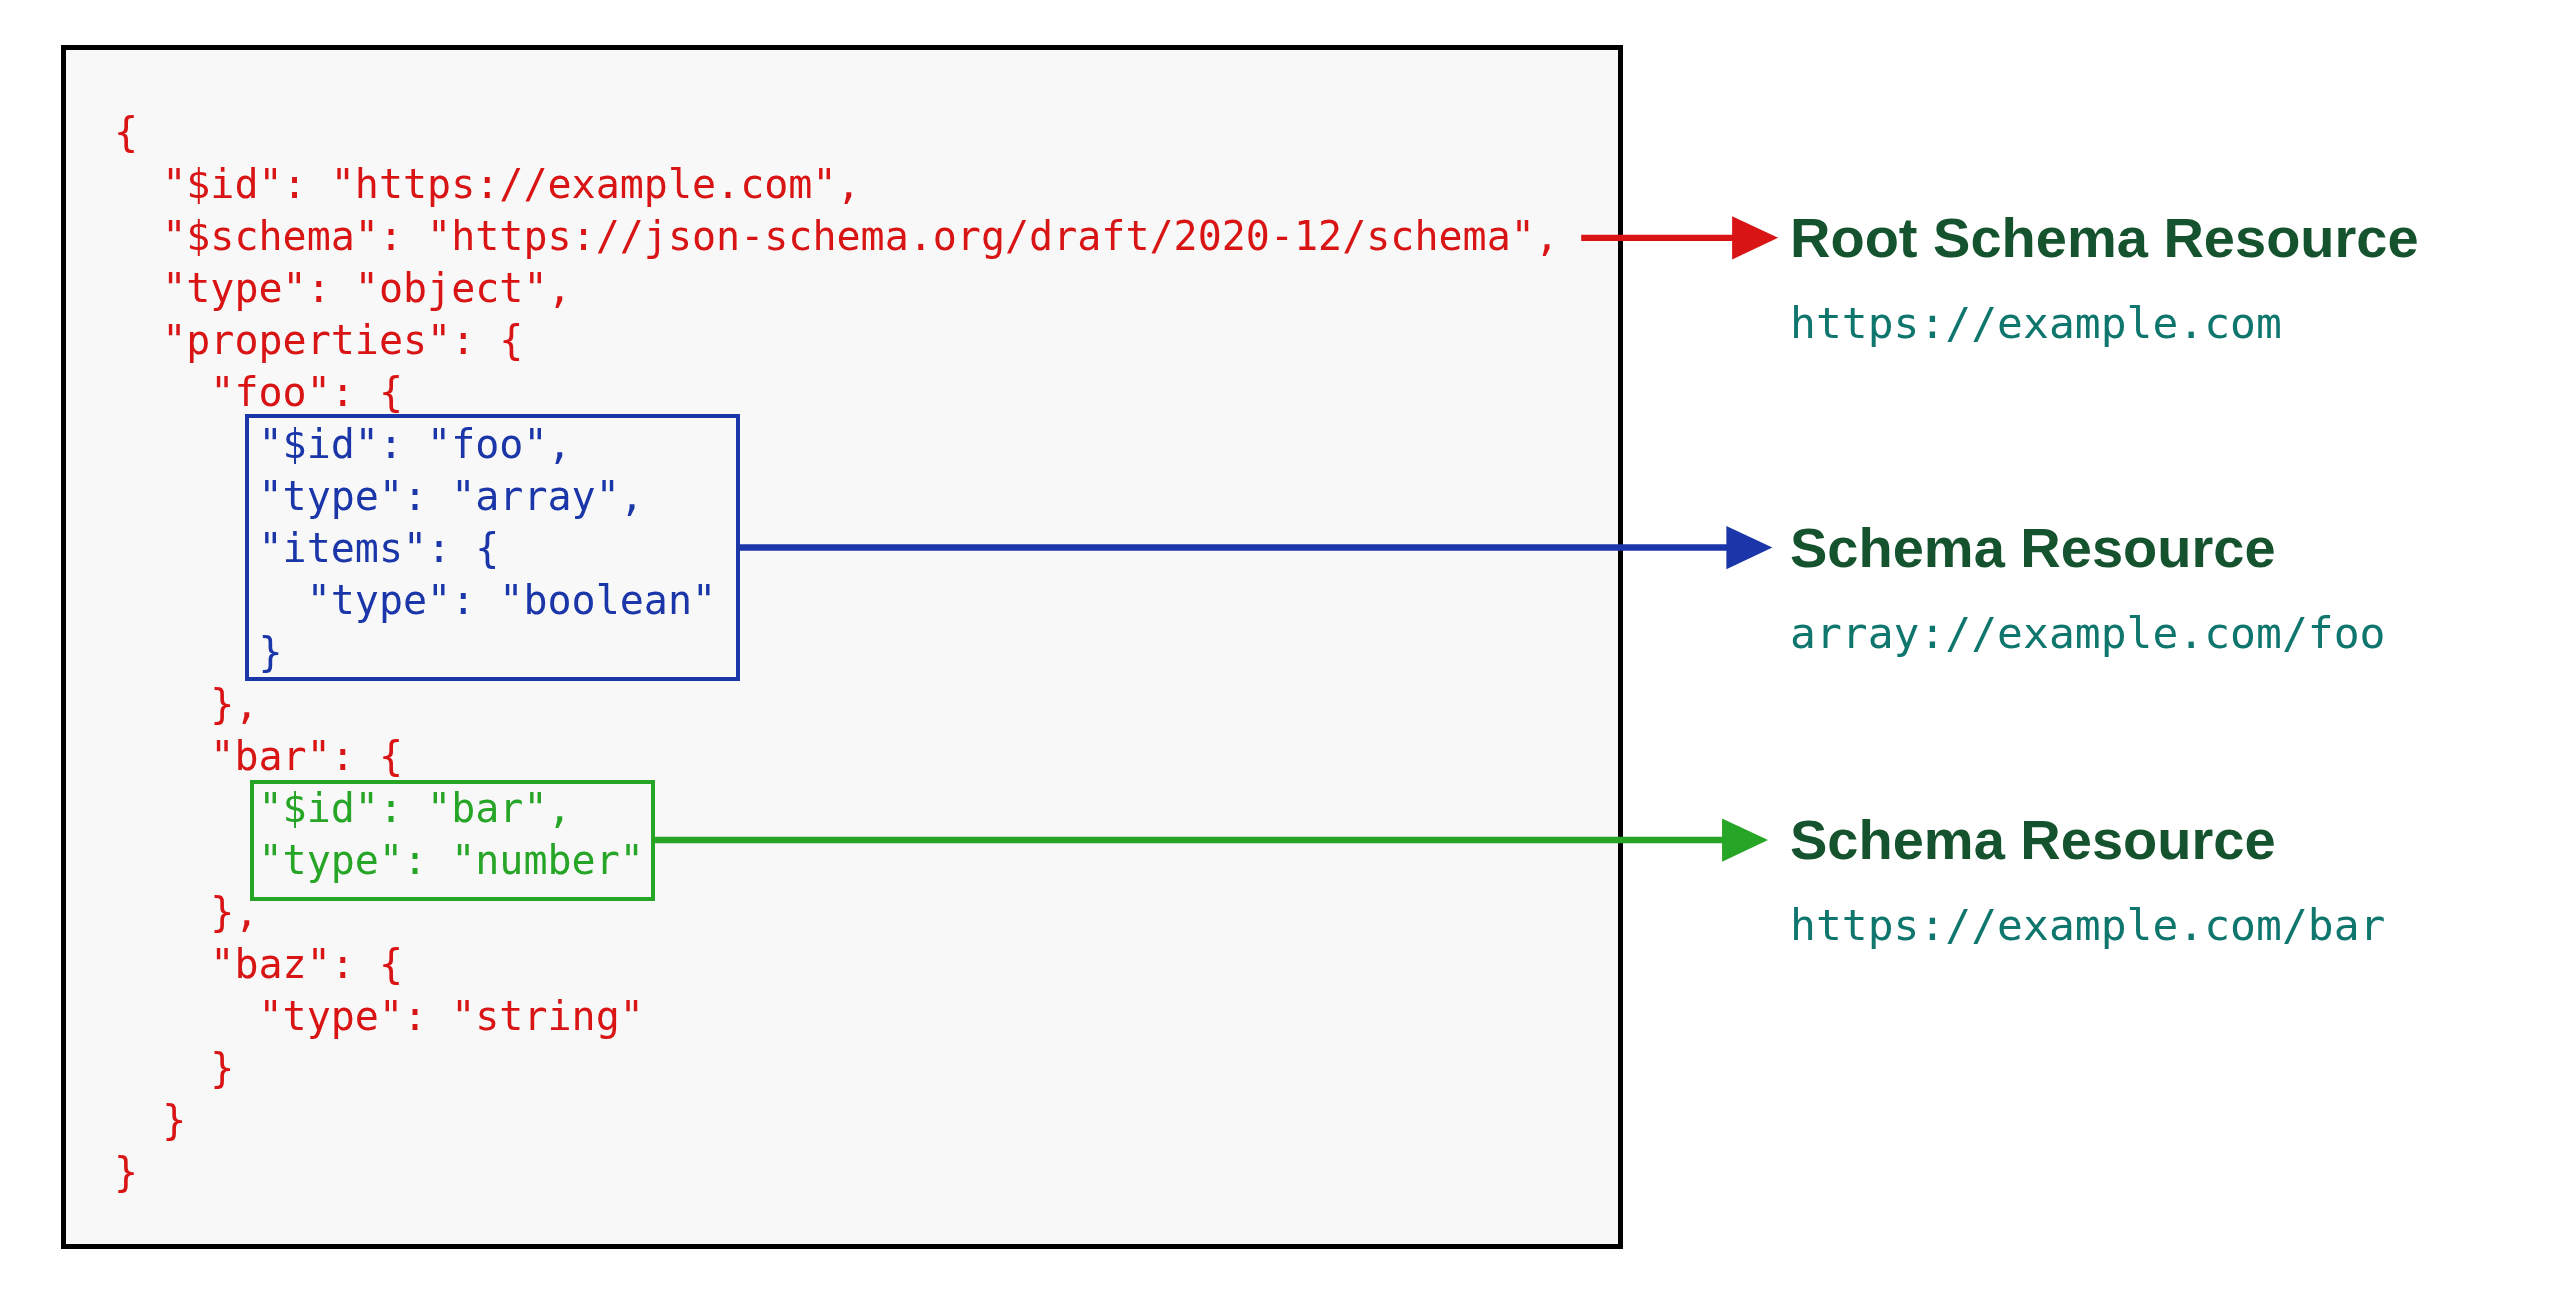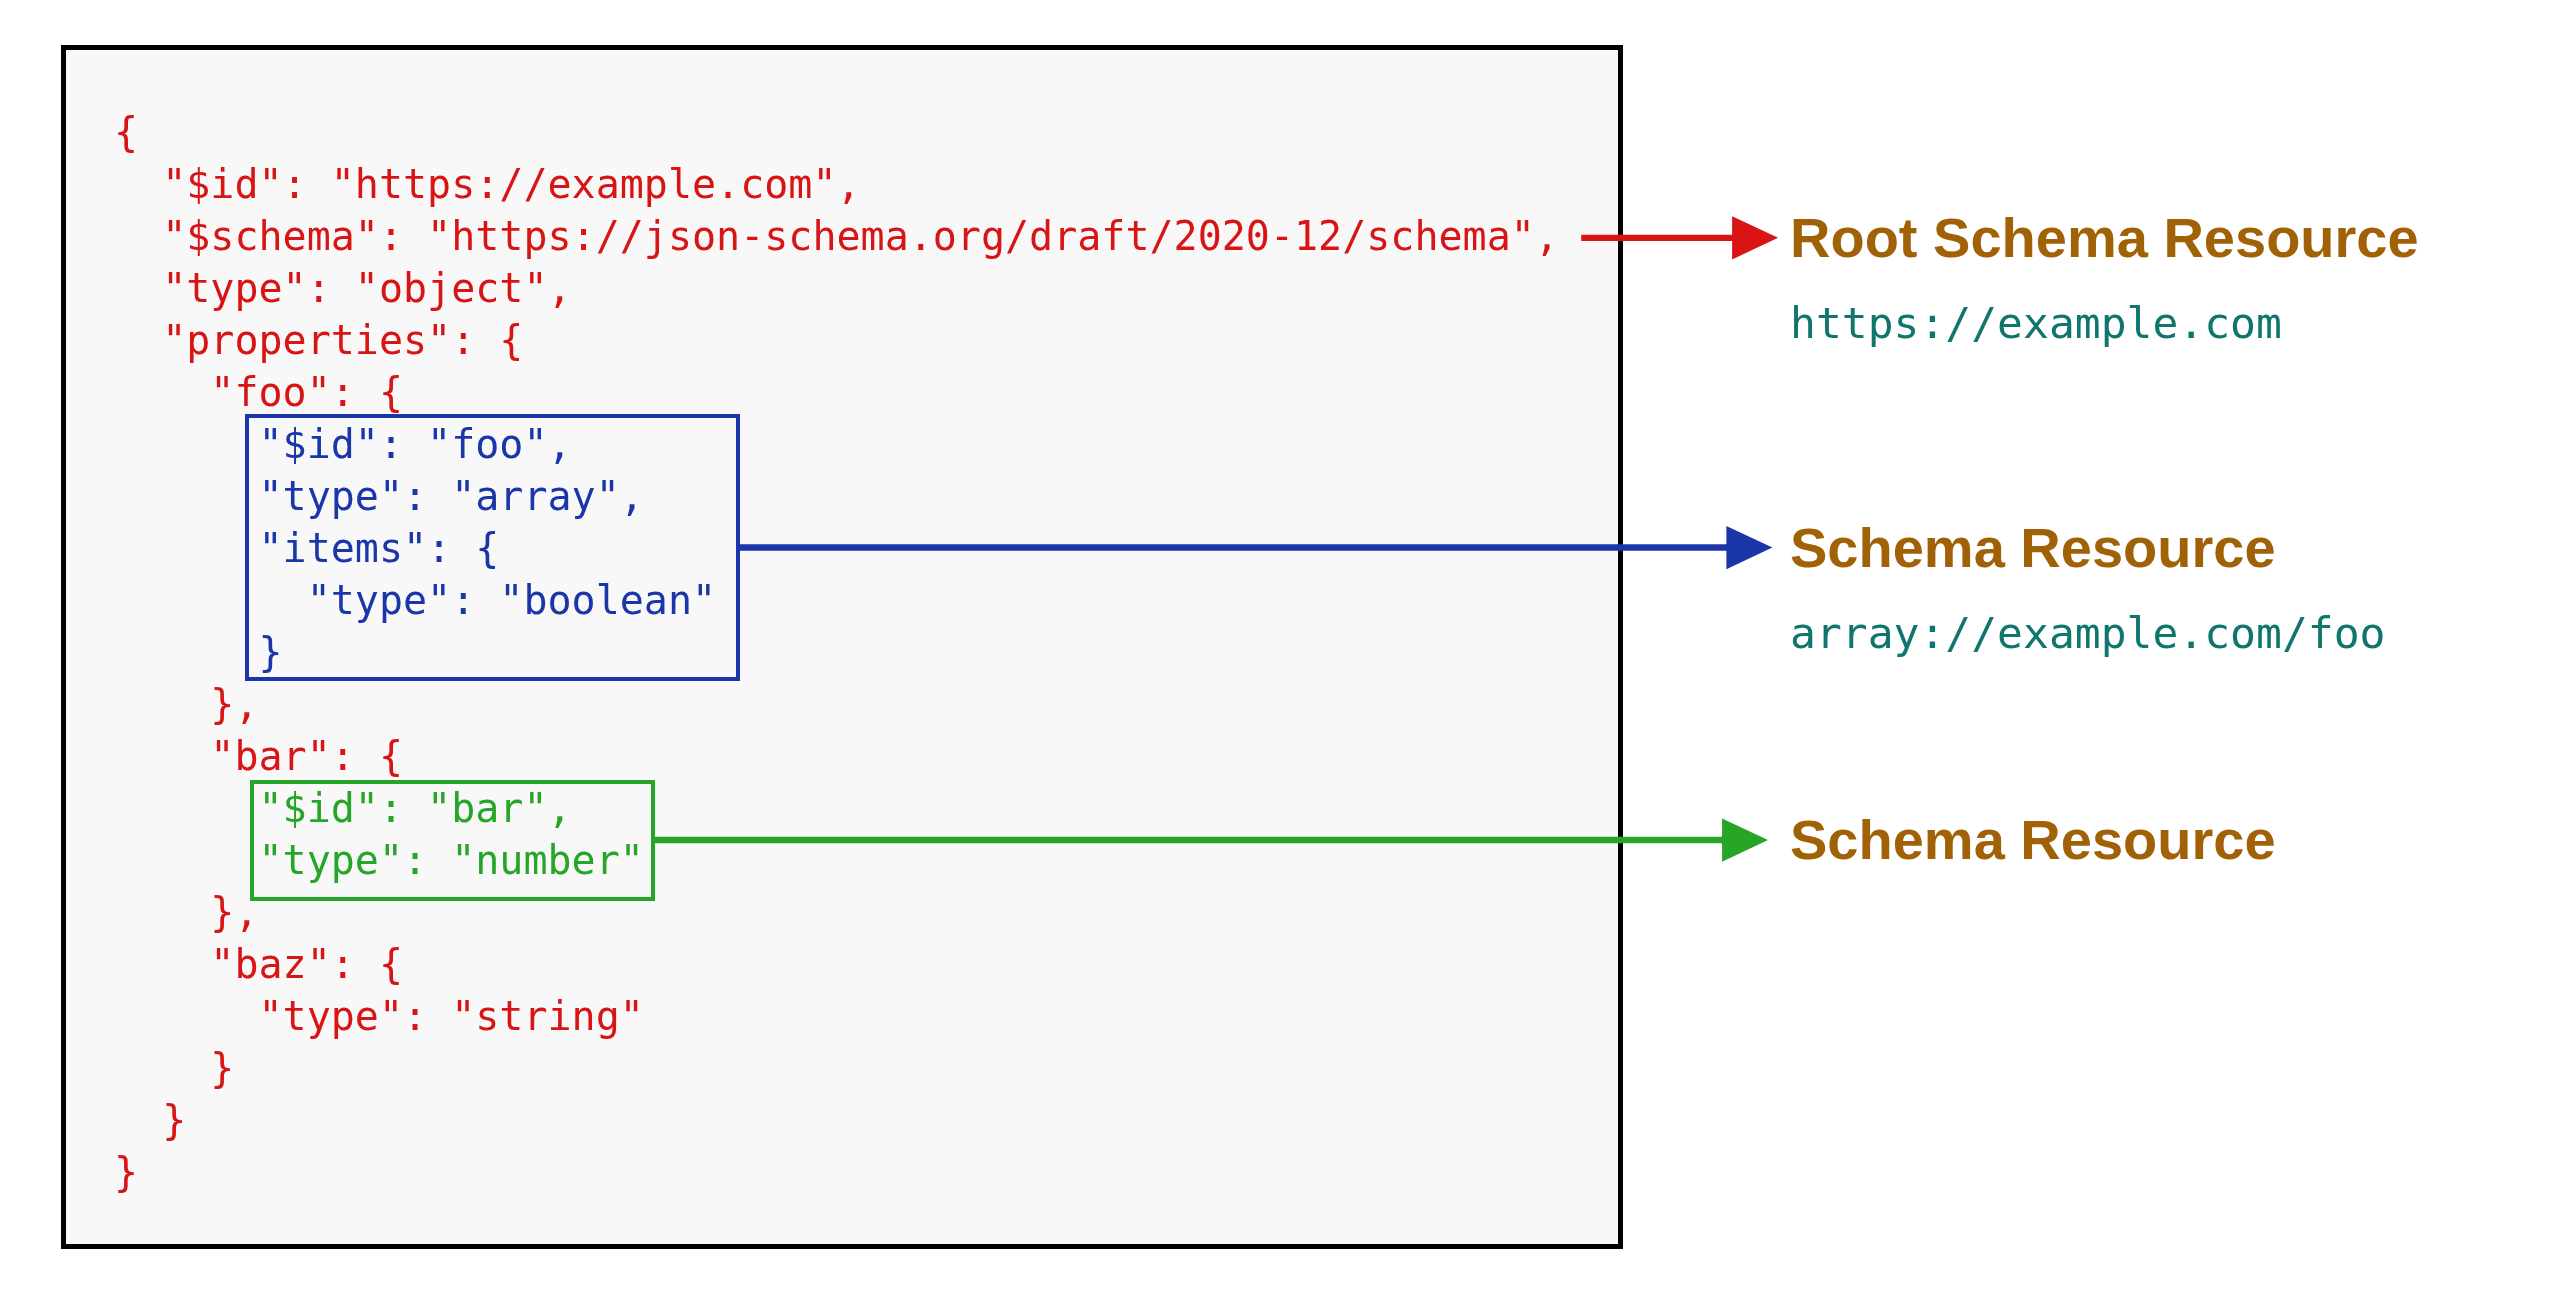--- a/index.html
+++ b/index.html
@@ -67,21 +67,21 @@
   .annotation {
     position: absolute;
     left: 1790px;
     width: 755px;
   }
   .ann-title {
     font-family: "Liberation Sans", sans-serif;
     font-weight: 700;
     font-size: 56px;
     line-height: 68px;
-    color: #a16207;
+    color: #14532d;
     white-space: nowrap;
   }
   .ann-uri {
     margin-top: 25px;
     font-family: "DejaVu Sans Mono", monospace;
     font-size: 43px;
     line-height: 52px;
     color: #0f766e;
     white-space: nowrap;
   }
@@ -122,16 +122,17 @@
     <div class="ann-uri">https://example.com</div>
   </div>
 
   <div class="annotation foo">
     <div class="ann-title">Schema Resource</div>
     <div class="ann-uri">array://example.com/foo</div>
   </div>
 
   <div class="annotation bar">
     <div class="ann-title">Schema Resource</div>
+    <div class="ann-uri">https://example.com/bar</div>
   </div>
 
 </div>
 
 
 </body></html>

